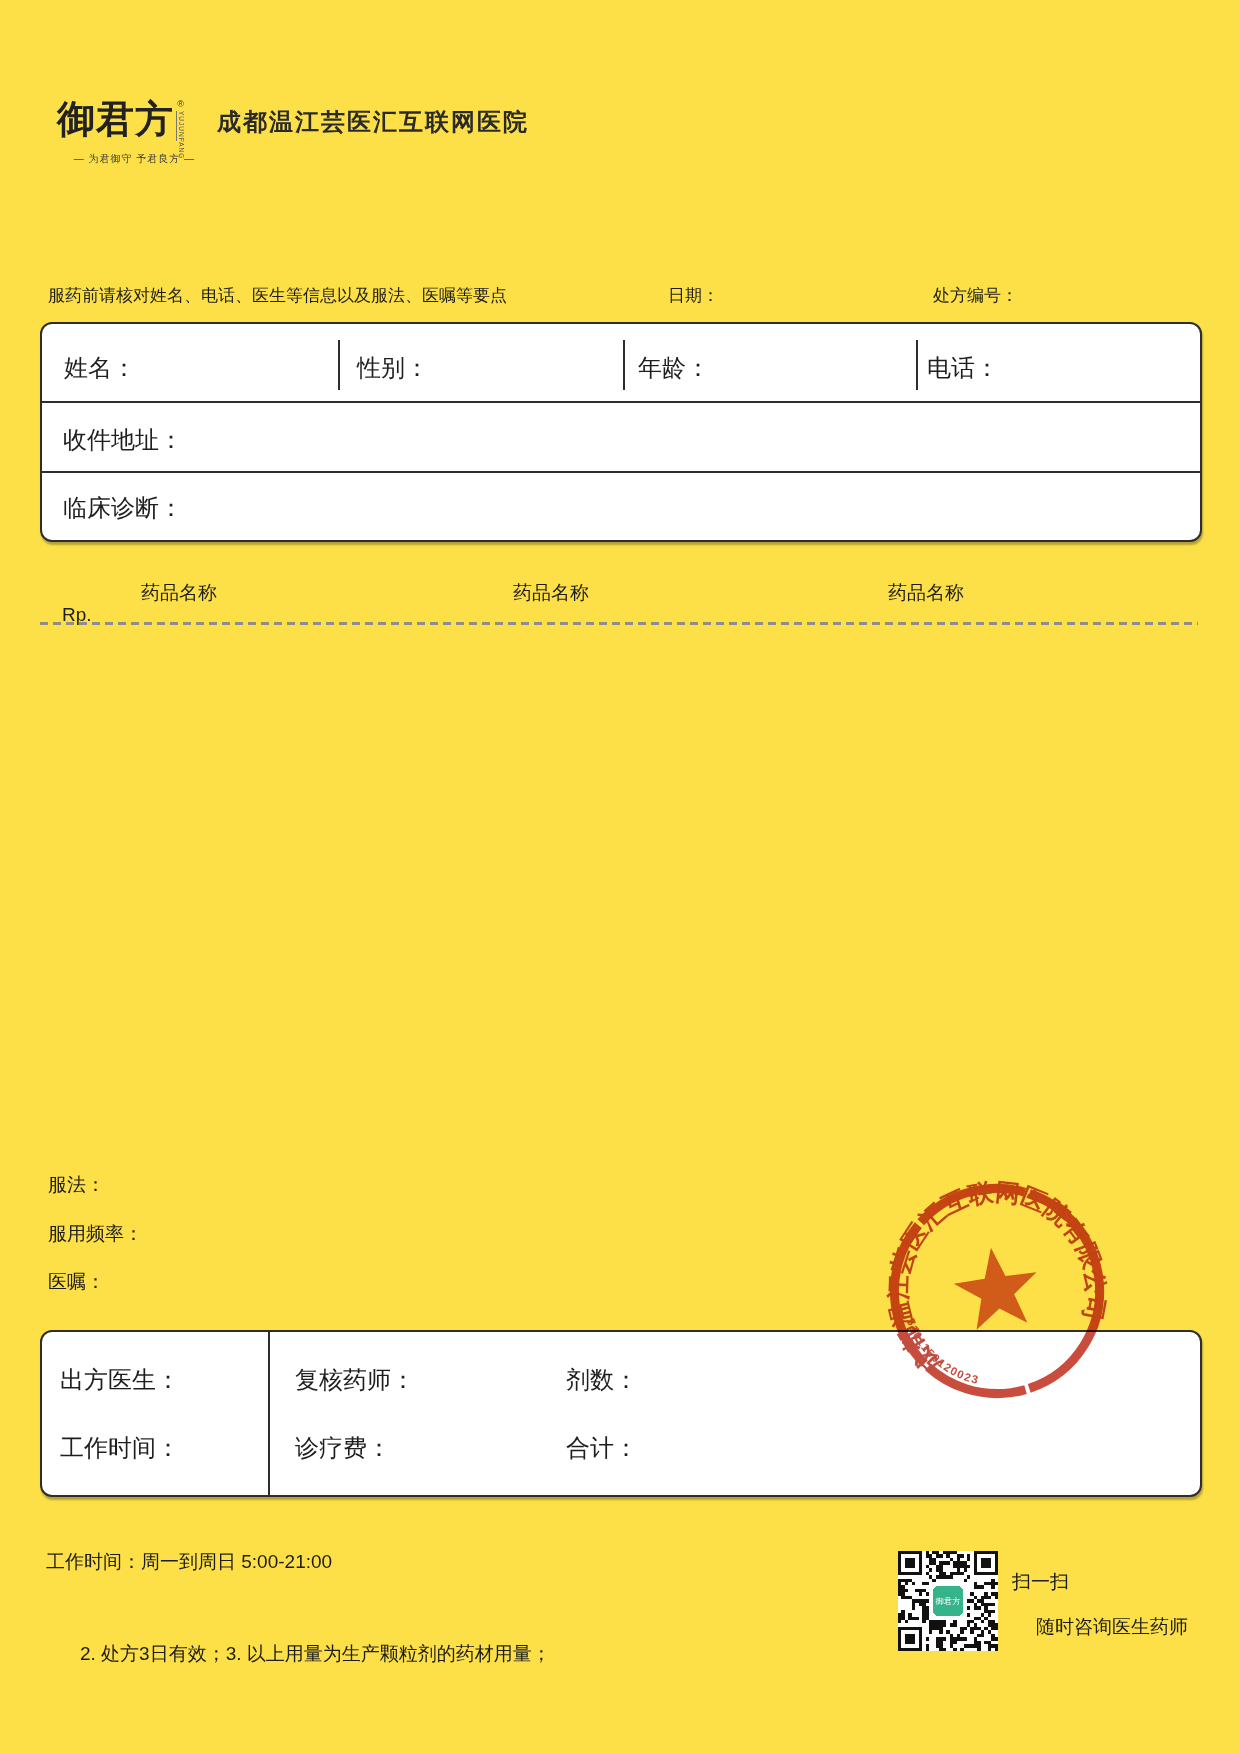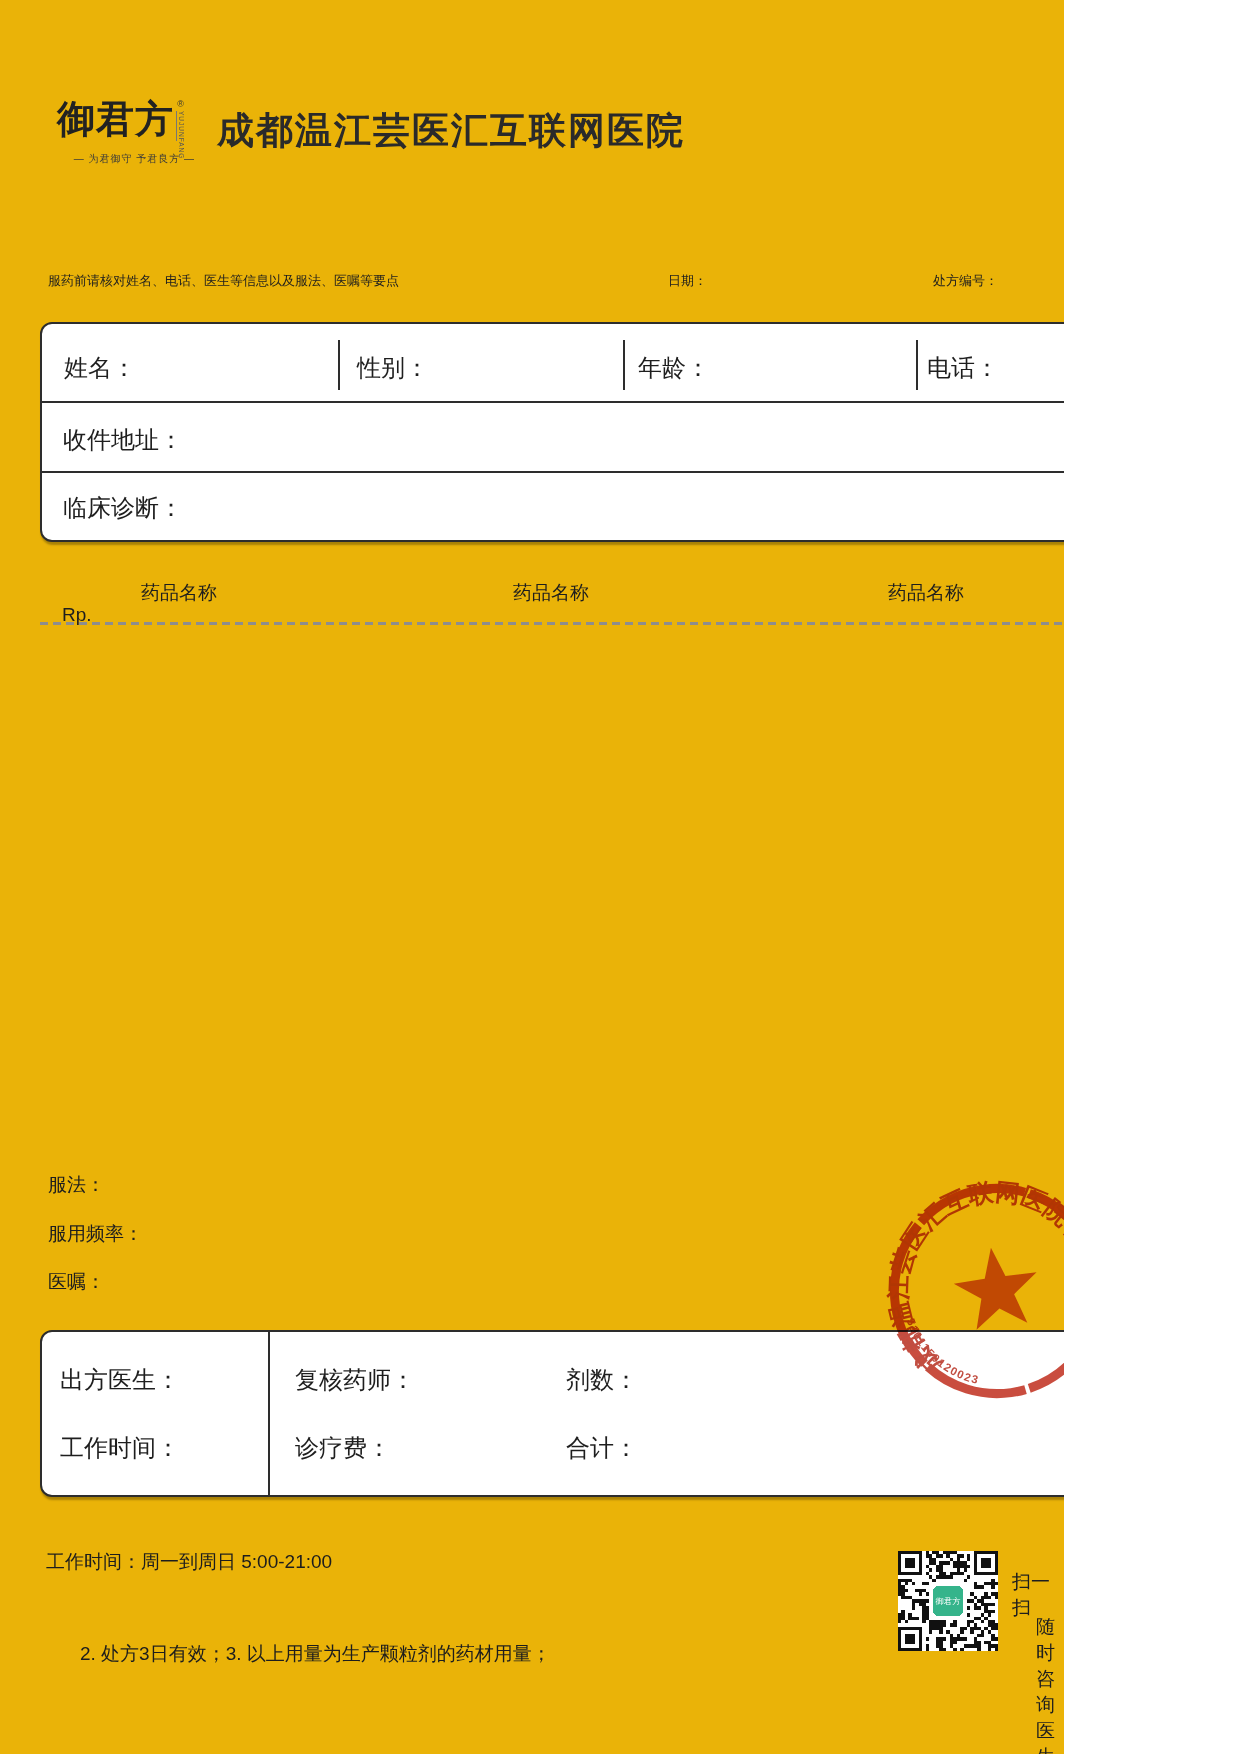--- a/index.html
+++ b/index.html
@@ -1,30 +1,30 @@
 <!DOCTYPE html>
 <html><head>
 <meta charset="utf-8">
 <style>
   html,body{margin:0;padding:0;background:#ffffff;}
   body{font-family:"Liberation Sans","DejaVu Sans",sans-serif;color:#1e1e1e;}
-  .page{position:relative;width:1064px;height:1754px;background:#eab308;overflow:hidden;}
+  .page{position:relative;width:1240px;height:1754px;background:#fde047;overflow:hidden;}
   .abs{position:absolute;}
 
   
   .logo-row{left:57px;top:98px;display:flex;align-items:flex-start;}
   .logo-main{font-family:"DejaVu Serif","Liberation Serif",serif;font-weight:700;font-size:38px;line-height:1.1;color:#222;letter-spacing:1px;}
   .logo-side{display:flex;flex-direction:column;align-items:center;margin-left:2px;margin-top:2px;}
   .logo-reg{font-size:9px;color:#333;line-height:1;}
   .logo-vert{writing-mode:vertical-rl;font-size:6.5px;color:#555;letter-spacing:1px;margin-top:2px;border-left:1px solid #777;padding-left:1px;height:30px;}
   .logo-tagline{left:73px;top:152px;width:122px;text-align:right;font-size:10px;color:#3a3a3a;letter-spacing:1px;white-space:nowrap;}
-  .hospital-title{left:217px;top:106px;font-size:37px;font-weight:700;color:#2a2a2a;letter-spacing:2px;}
-
-  
-  .notice-row{top:272px;font-size:13px;color:#1e1e1e;}
+  .hospital-title{left:217px;top:106px;font-size:24px;font-weight:700;color:#2a2a2a;letter-spacing:2px;}
+
+  
+  .notice-row{top:284px;font-size:17px;color:#1e1e1e;}
   .notice-text{left:48px;}
   .date-label{left:668px;}
   .rxno-label{left:933px;}
 
   
   .formbox{border:2.5px solid #2d2d2d;border-radius:12px;background:#fff;box-shadow:1px 3px 2px rgba(0,0,0,0.28);}
   .box1{left:40px;top:322px;width:1158px;height:216px;}
   .box2{left:40px;top:1330px;width:1158px;height:163px;}
   .vsep{position:absolute;width:2px;background:#2d2d2d;}
   .hline{position:absolute;left:0;width:100%;height:0;border-top:2.5px solid #2d2d2d;}

